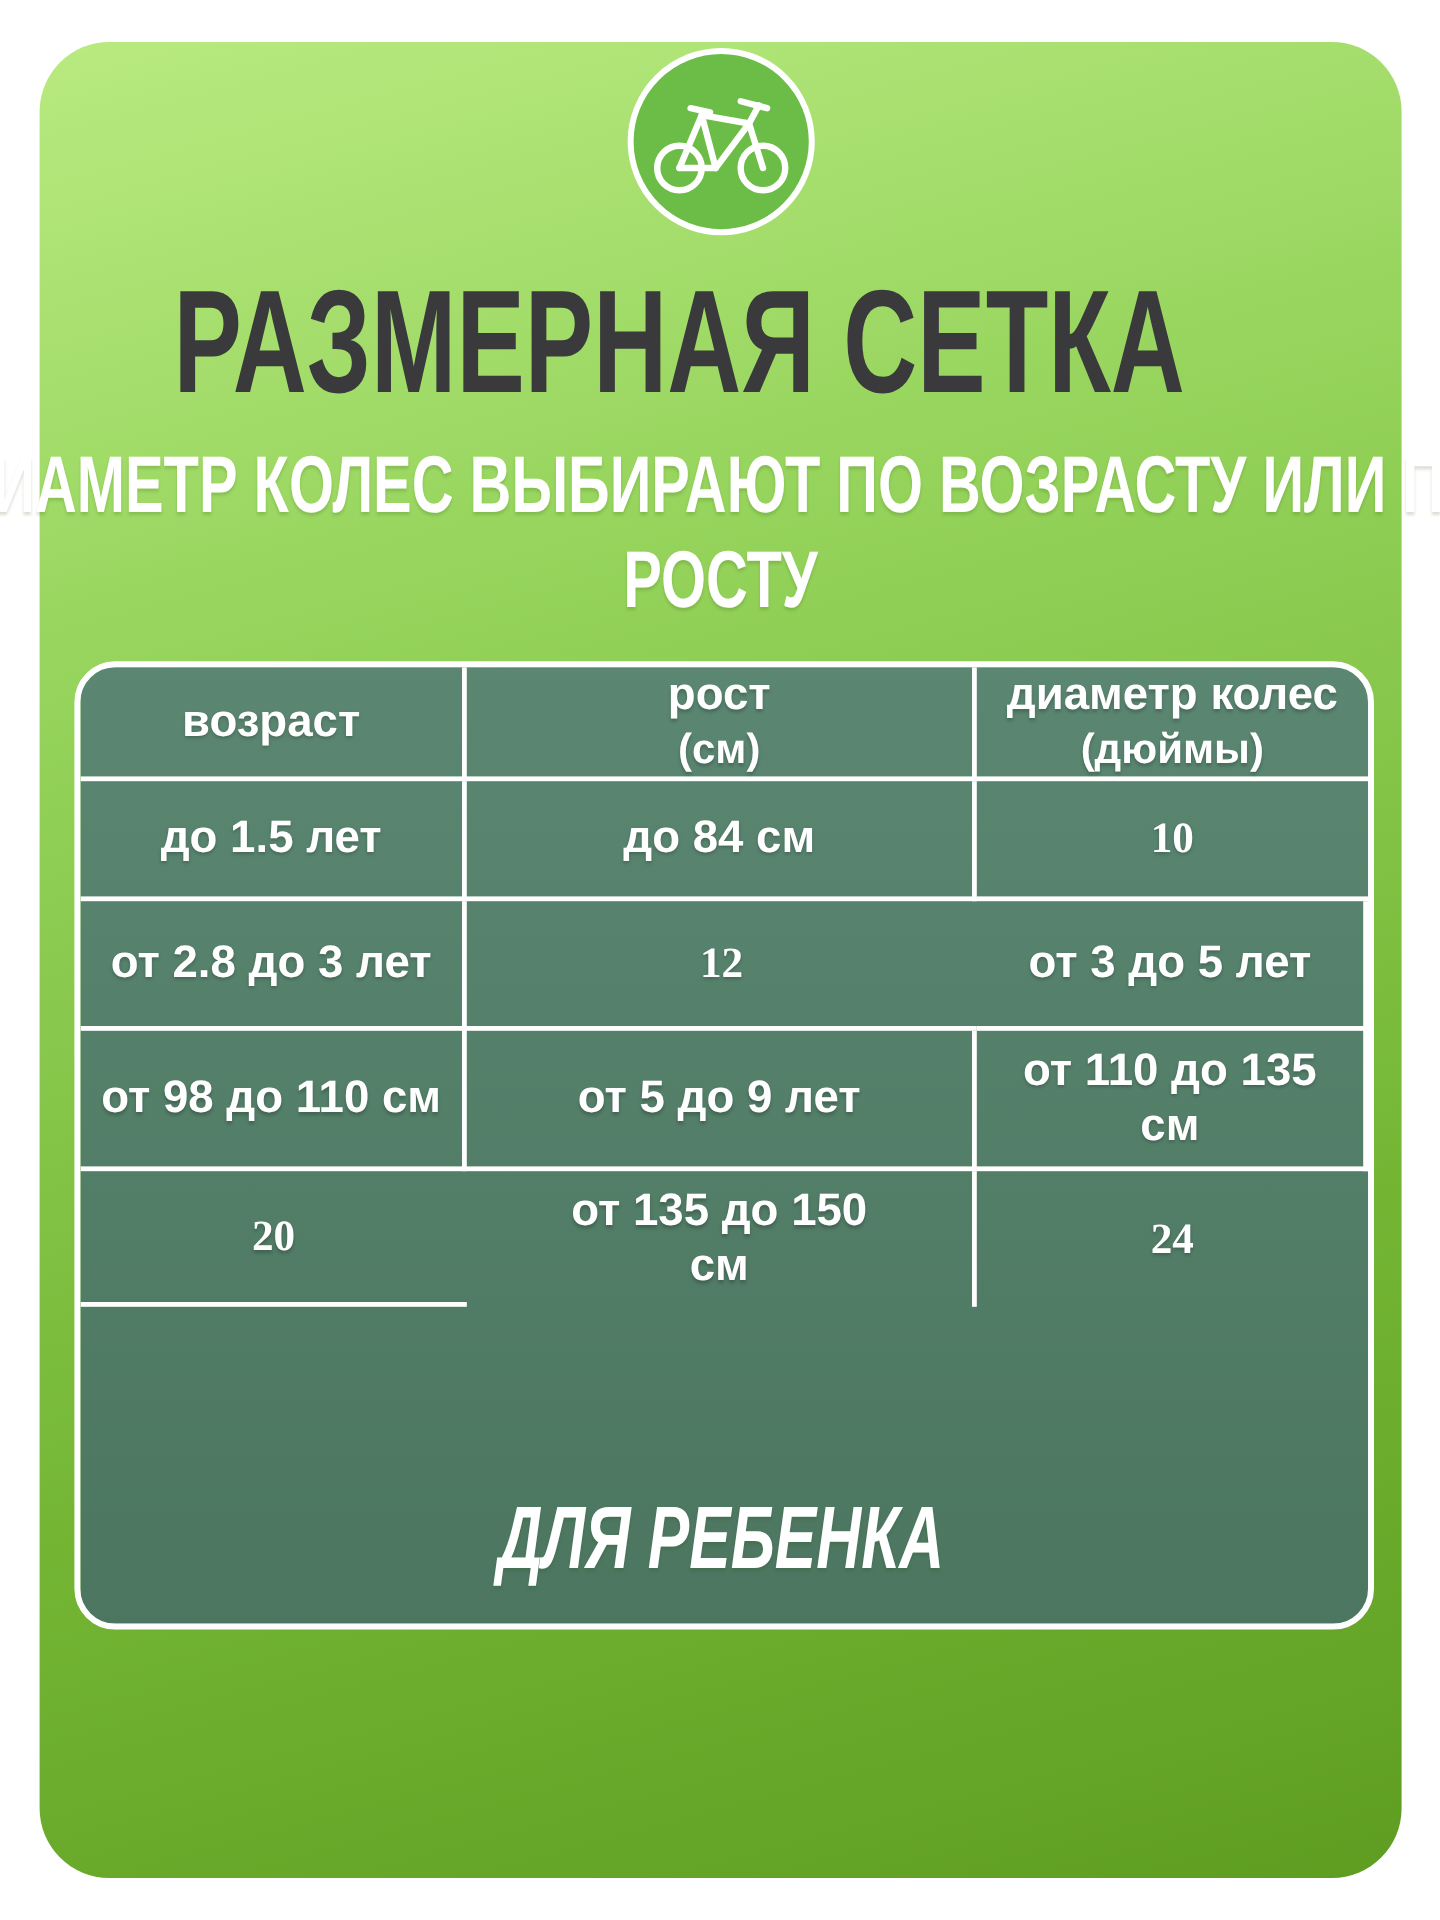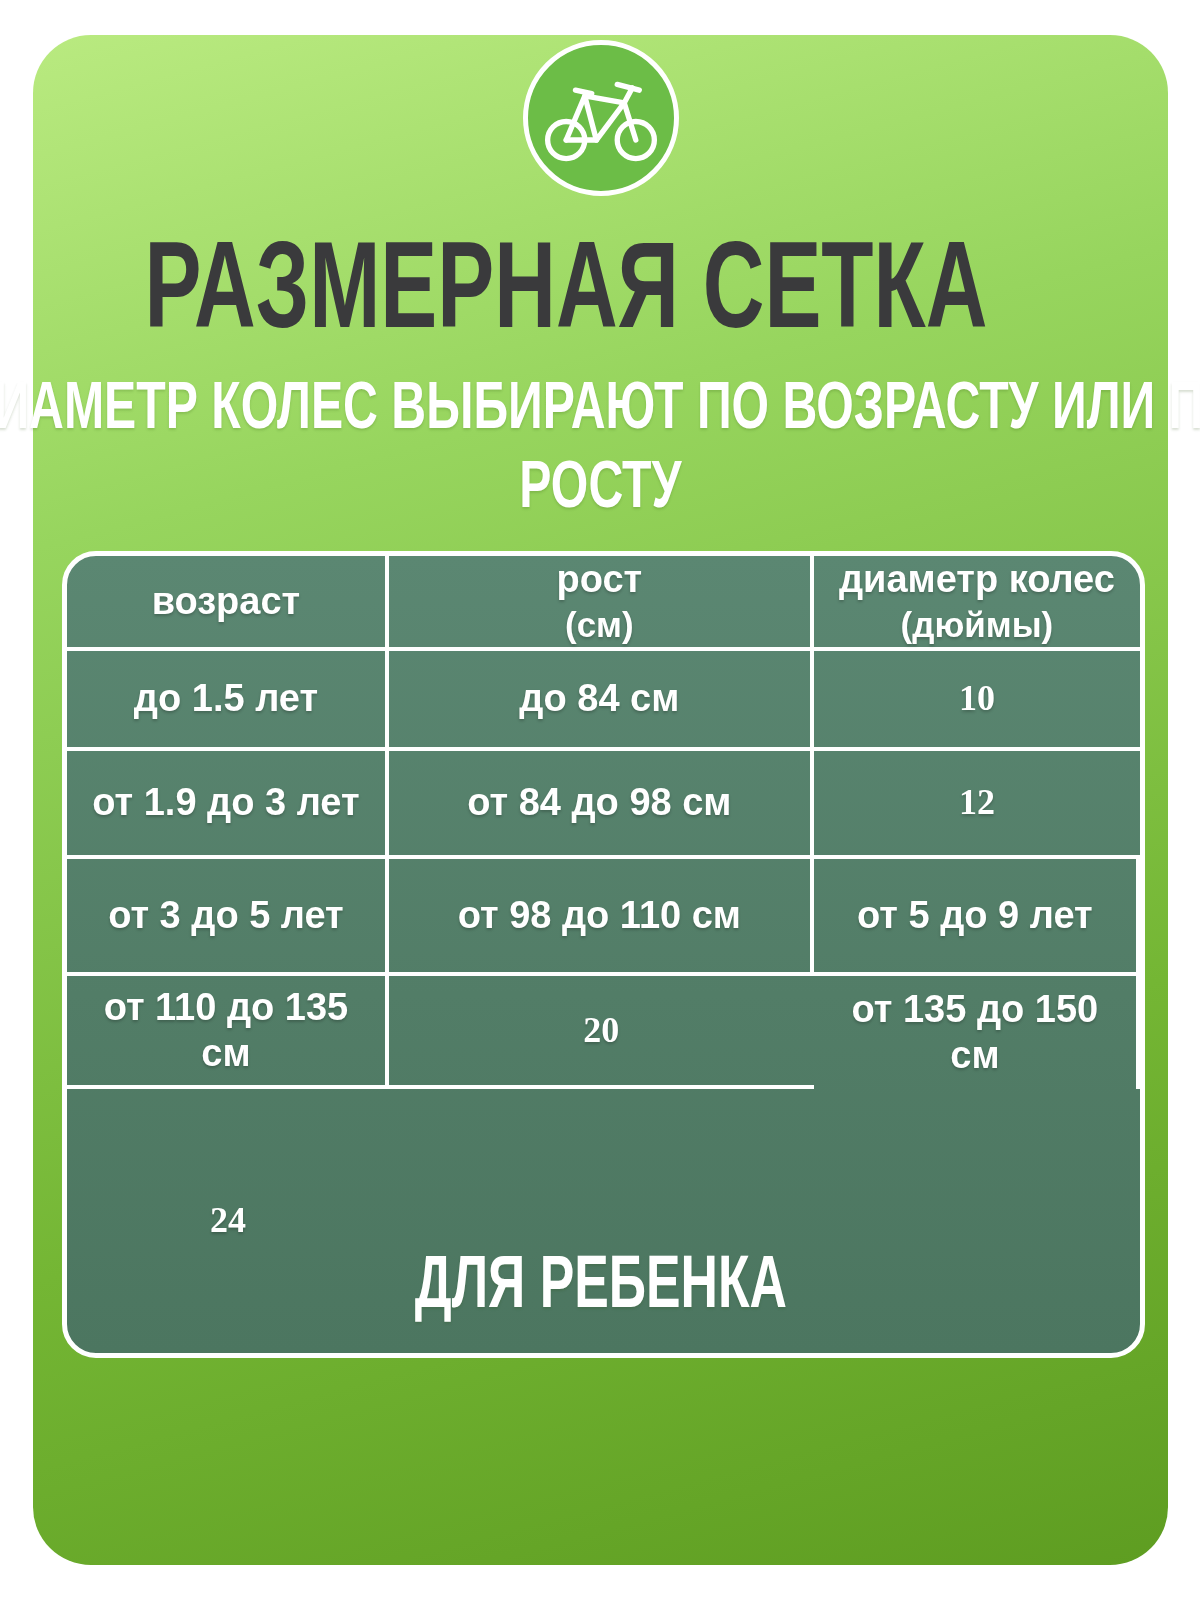--- a/index.html
+++ b/index.html
@@ -97,20 +97,21 @@
   
   .footer-row {
     position: absolute;
     top: 1206px; left: 0; width: 100%;
     display: flex; justify-content: center;
     font-weight: bold;
     font-size: 74px;
     line-height: 1.1;
     color: #ffffff;
     text-shadow: 0 2px 3px rgba(40,80,10,0.18);
+    font-style: italic;
   }
 </style>
 </head>
 <body>
 
 <div class="card">
 
   <div class="badge">
     <svg viewBox="0 0 100 78" fill="none" stroke="#ffffff" stroke-width="4.6" stroke-linecap="round" stroke-linejoin="round">
       <circle cx="20" cy="58" r="16"></circle>
@@ -146,22 +147,21 @@
     </div>
     <div class="cell head c3">
       <span class="l1">диаметр колес</span>
       <span class="l2">(дюймы)</span>
     </div>
 
     <div class="cell c1">до 1.5 лет</div>
     <div class="cell c2">до 84 см</div>
     <div class="cell c3 num">10</div>
 
-    <div class="cell c1">от 1.9 до 3 лет</div>
-    <div class="cell c2">от 84 до 98 см</div>
+    <div class="cell c1">от 2.8 до 3 лет</div>
     <div class="cell c3 num">12</div>
 
     <div class="cell c1">от 3 до 5 лет</div>
     <div class="cell c2">от 98 до 110 см</div>
 
     <div class="cell c1">от 5 до 9 лет</div>
     <div class="cell c2">от 110 до 135
 см</div>
     <div class="cell c3 num">20</div>
 

